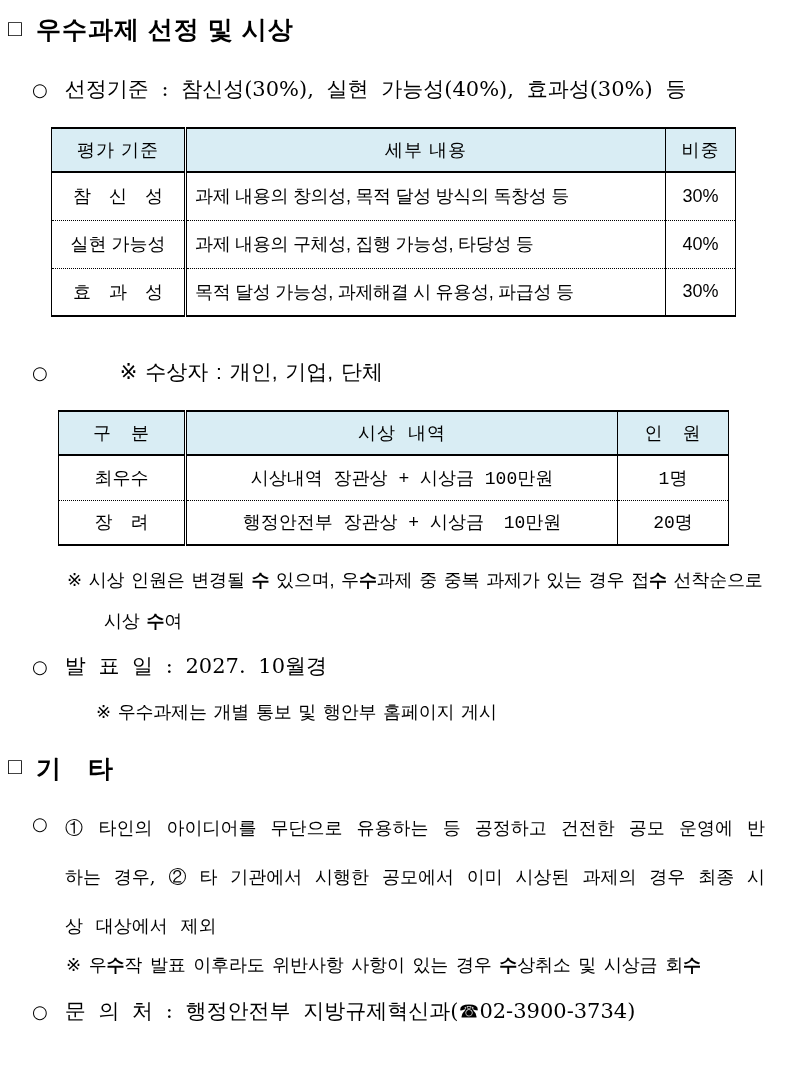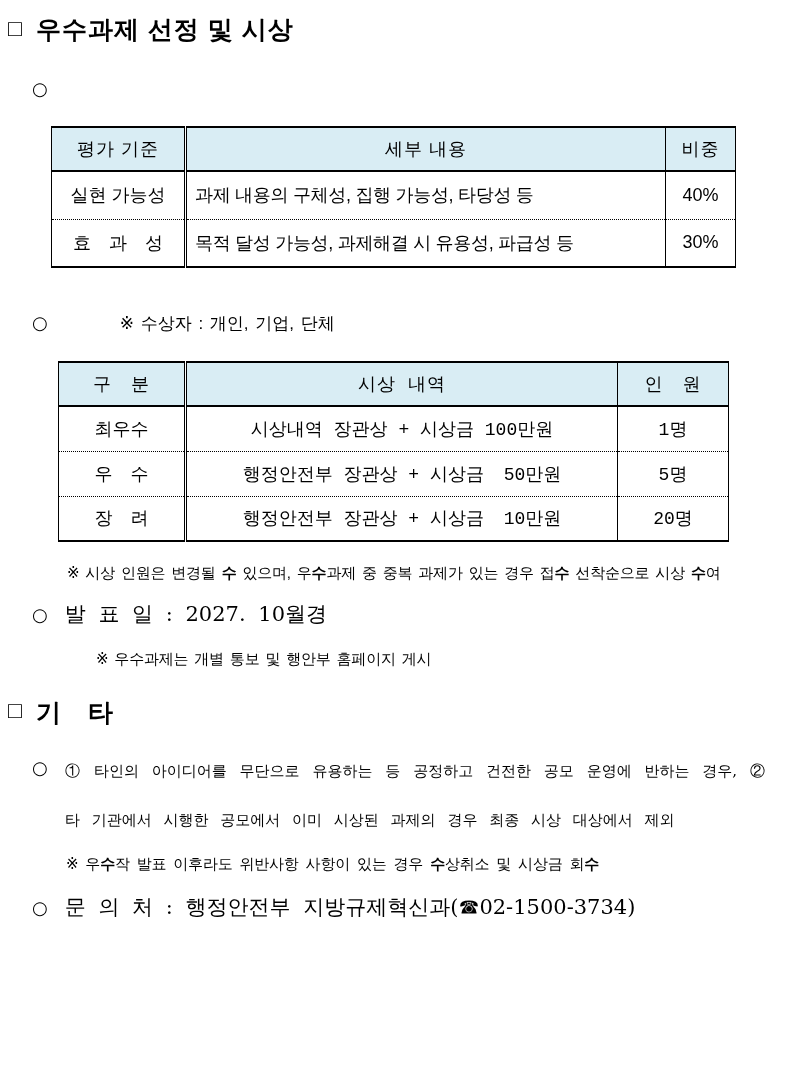--- a/index.html
+++ b/index.html
@@ -21,21 +21,21 @@
 
   .bullet-line {
     display: flex; align-items: baseline;
     margin-left: 24px; margin-top: 28px;
     font-family: "DejaVu Serif", "Liberation Serif", serif;
     font-size: 21px; word-spacing: 6px; line-height: 30px;
   }
   .bullet-line .bullet { font-size: 18px; margin-right: 17px; flex: 0 0 auto; }
   .bullet-line .subnote {
     font-family: "Liberation Sans", "DejaVu Sans", sans-serif;
-    font-size: 17px; word-spacing: 2px; margin-left: 55px; white-space: nowrap;
+    font-size: 21px; word-spacing: 2px; margin-left: 55px; white-space: nowrap;
   }
 
   table { border-collapse: collapse; table-layout: fixed; font-size: 18px; }
   table.t1 { margin: 22px 0 0 43px; width: 684px; }
   table.t2 { margin: 22px 8px 0 50px; width: 670px; font-family: Liberation Mono, monospace; }
   th, td {
     border-left: 1px solid var(--table-border, #000);
     border-right: 1px solid var(--table-border, #000);
     text-align: center; padding: 0 4px; font-weight: 400;
     overflow: hidden;
@@ -47,73 +47,79 @@
     height: 44px; letter-spacing: 1px;
   }
   td.c1 { border-right: 3px double var(--table-border, #000); }
   th.c1 { border-right: 3px double var(--table-border, #000); }
   tbody td { height: 48px; }
   table.t2 tbody td { height: 45px; }
   tbody tr + tr td { border-top: 1px dotted var(--table-border, #000); }
   td.detail-left { text-align: left; padding-left: 8px; letter-spacing: -0.3px; }
 
   .note {
-    font-size: 15px; letter-spacing: -0.2px; word-spacing: 2px;
+    font-size: 18px; letter-spacing: -0.2px; word-spacing: 2px;
     line-height: 2.3;
   }
   .note-hang {
     margin: 14px 10px 0 0;
     padding-left: 96px; text-indent: -37px; width: 770px;
   }
   .note-single { margin-left: 88px; margin-top: 18px; line-height: 1.4; }
 
   .para-wrap { position: relative; margin-top: 18px; padding-left: 57px; width: 770px; }
   .para-wrap .bullet {
     position: absolute; left: 24px; top: 10px;
     font-family: "DejaVu Serif", "Liberation Serif", serif; font-size: 18px;
   }
   .para-text {
     display: block;
     font-family: "DejaVu Serif", "Liberation Serif", serif;
-    font-size: 15px; line-height: 49px; word-spacing: 7px;
+    font-size: 18px; line-height: 49px; word-spacing: 7px;
     text-align: justify; width: 700px;
   }
   .mt-award { margin-top: 40px; }
   .mt-announce { margin-top: 8px; }
   .mt-etc { margin-top: 26px; }
   .mt-contact { margin-top: 16px; line-height: 32px; }
-  .note-etc { margin-left: 58px; margin-top: 8px; line-height: 1.5; word-spacing: 3px; }
+  .note-etc { margin-left: 58px; margin-top: 2px; line-height: 1.5; word-spacing: 3px; }
   b { font-weight: 700; }
 </style>
 </head>
 <body>
 
 <div class="heading">
   <span class="sq">□</span>
   <span>우수과제 선정 및 시상</span>
 </div>
 
 <div class="bullet-line">
   <span class="bullet">○</span>
+  <span>선정기준 : 참신성(30%), 실현 가능성(40%), 효과성(30%) 등</span>
 </div>
 
 <table class="t1">
   <colgroup>
       <col style="width:134px">
       <col style="width:480px">
       <col style="width:70px">
     </colgroup>
   <thead>
     <tr>
       <th class="c1">평가 기준</th>
       <th>세부 내용</th>
       <th>비중</th>
     </tr>
   </thead>
   <tbody>
+    <tr>
+      <td class="c1">참　신　성</td>
+      <td class="detail-left">과제 내용의 창의성, 목적 달성 방식의 독창성 등</td>
+      <td>30%</td>
+    </tr>
     <tr>
       <td class="c1">실현 가능성</td>
       <td class="detail-left">과제 내용의 구체성, 집행 가능성, 타당성 등</td>
       <td>40%</td>
     </tr>
     <tr>
       <td class="c1">효　과　성</td>
       <td class="detail-left">목적 달성 가능성, 과제해결 시 유용성, 파급성 등</td>
       <td>30%</td>
     </tr>
@@ -138,25 +144,20 @@
       <th>인　원</th>
     </tr>
   </thead>
   <tbody>
     <tr>
       <td class="c1">최우수</td>
       <td>시상내역 장관상 + 시상금 100만원</td>
       <td>1명</td>
     </tr>
     <tr>
-      <td class="c1">우　수</td>
-      <td>행정안전부 장관상 + 시상금  50만원</td>
-      <td>5명</td>
-    </tr>
-    <tr>
       <td class="c1">장　려</td>
       <td>행정안전부 장관상 + 시상금  10만원</td>
       <td>20명</td>
     </tr>
   </tbody>
 </table>
 
 <div class="note note-hang">※ 시상 인원은 변경될 <b>수</b> 있으며, 우<b>수</b>과제 중 중복 과제가 있는 경우 접<b>수</b> 선착순으로 시상 <b>수</b>여</div>
 
 <div class="bullet-line mt-announce">
@@ -174,15 +175,15 @@
 <div class="para-wrap">
   <span class="bullet">○</span>
   <span class="para-text">① 타인의 아이디어를 무단으로 유용하는 등 공정하고 건전한 공모 운영에 반하는 경우, ② 타 기관에서 시행한 공모에서 이미 시상된 과제의 경우 최종 시상 대상에서 제외</span>
 </div>
 
 <div class="note note-etc">※ 우<b>수</b>작 발표 이후라도 위반사항 사항이 있는 경우 <b>수</b>상취소 및 시상금 회<b>수</b></div>
 
 <div class="bullet-line mt-contact">
   <span class="bullet">○</span>
   <span>
-    <span>문 의 처 : 행정안전부 지방규제혁신과(</span><span>☎</span><span>02-1500-3734</span><span>)</span>
+    <span>문 의 처 : 행정안전부 지방규제혁신과(</span><span>☎</span><span>02-3900-3734</span><span>)</span>
   </span>
 </div>
 
 </body></html>

